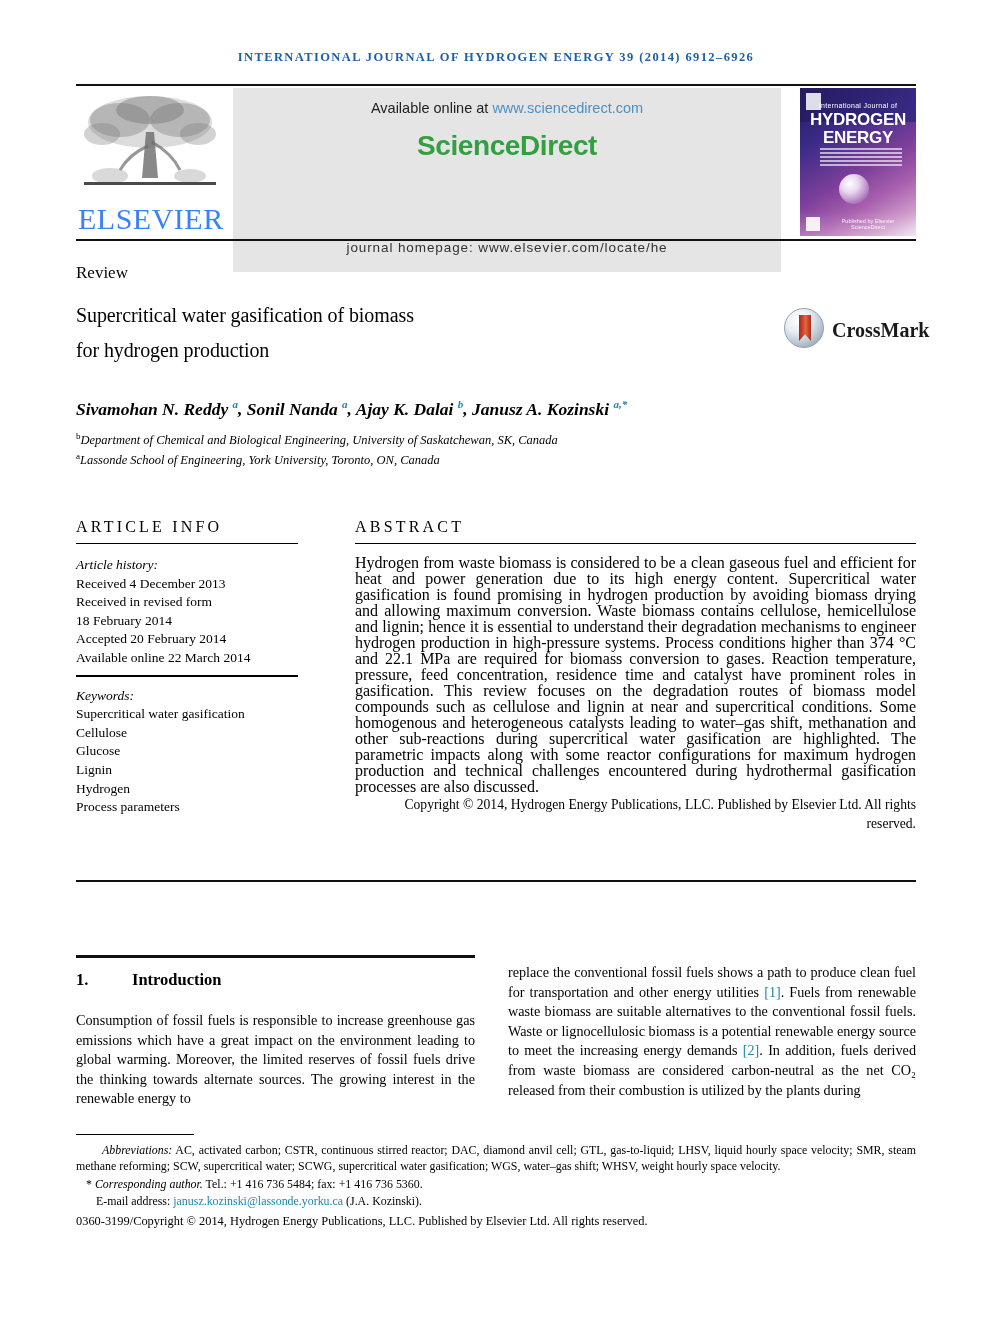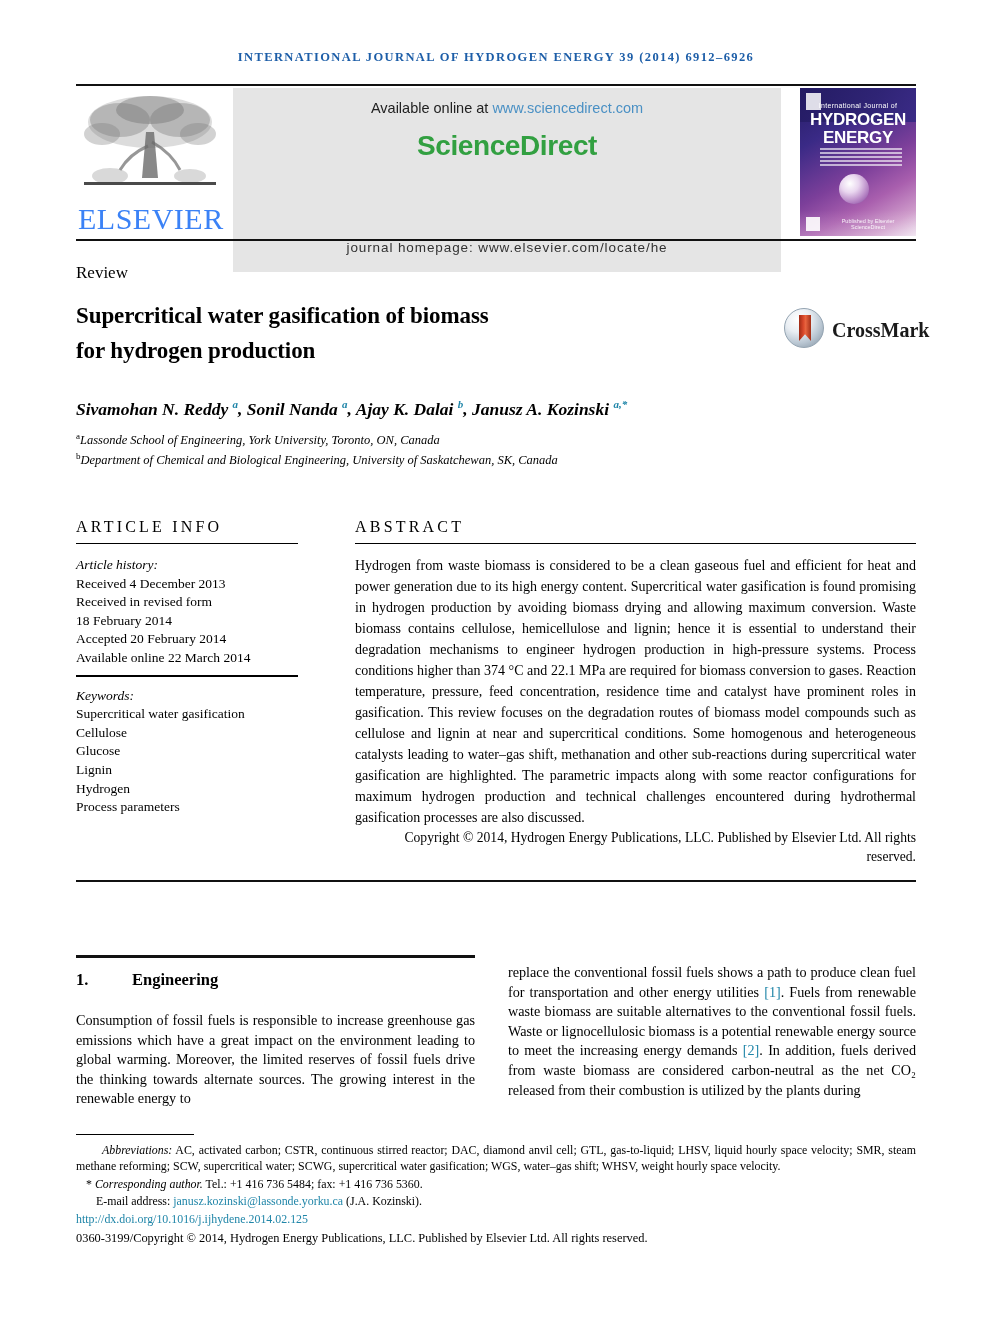--- a/index.html
+++ b/index.html
@@ -178,22 +178,22 @@
     left: 76px; top: 263px;
     font-family: "Liberation Serif", serif;
     font-size: 17px;
     color: #000;
   }
   .title {
     position: absolute;
     left: 76px; top: 298px;
     width: 640px;
     font-family: "Liberation Serif", serif;
-    font-weight: bold;
-    font-size: 23px;
+    font-weight: normal;
+    font-size: 20px;
     line-height: 35px;
     letter-spacing: -0.1px;
   }
   .crossmark {
     position: absolute;
     left: 784px; top: 308px;
     width: 130px; height: 40px;
   }
   .cm-circle {
     position:absolute; left:0; top:0; width:40px; height:40px; border-radius:50%;
@@ -267,22 +267,22 @@
   .kw {
     margin-top: 10px;
     font-family: "Liberation Serif", serif;
     font-size: 13.5px;
     line-height: 18.6px;
   }
   .kw .it { font-style: italic; }
   .abs-body {
     margin-top: 11px;
     font-family: "Liberation Serif", serif;
-    font-size: 14px;
-    line-height: 21px;
+    font-size: 16px;
+    line-height: 16px;
     text-align: justify;
   }
   .abs-copy {
     font-family: "Liberation Serif", serif;
     font-size: 13.6px;
     line-height: 19.3px;
     text-align: right;
   }
   .rule-abs {
     position: absolute;
@@ -416,22 +416,22 @@
   <div class="crossmark">
     <div class="cm-circle">
       <div class="cm-ribbon"></div>
     </div>
     <div class="cm-text">CrossMark</div>
   </div>
 
   <div class="authors">Sivamohan N. Reddy <sup>a</sup>, Sonil Nanda <sup>a</sup>, Ajay K. Dalai <sup>b</sup>, Janusz A. Kozinski <sup>a,*</sup></div>
 
   <div class="affil">
+    <div><sup>b</sup><span>Department of Chemical and Biological Engineering, University of Saskatchewan, SK, Canada</span></div>
     <div><sup>a</sup><span>Lassonde School of Engineering, York University, Toronto, ON, Canada</span></div>
-    <div><sup>b</sup><span>Department of Chemical and Biological Engineering, University of Saskatchewan, SK, Canada</span></div>
   </div>
 
   <div class="info-col">
     <div class="sec-label">Article info</div>
     <div class="thin-rule"></div>
     <div class="hist">
       <div class="it">Article history:</div>
       <div>Received 4 December 2013</div>
       <div>Received in revised form</div>
       <div>18 February 2014</div>
@@ -454,30 +454,29 @@
     <div class="sec-label">Abstract</div>
     <div class="thin-rule"></div>
     <div class="abs-body">Hydrogen from waste biomass is considered to be a clean gaseous fuel and efficient for heat and power generation due to its high energy content. Supercritical water gasification is found promising in hydrogen production by avoiding biomass drying and allowing maximum conversion. Waste biomass contains cellulose, hemicellulose and lignin; hence it is essential to understand their degradation mechanisms to engineer hydrogen production in high-pressure systems. Process conditions higher than 374 °C and 22.1 MPa are required for biomass conversion to gases. Reaction temperature, pressure, feed concentration, residence time and catalyst have prominent roles in gasification. This review focuses on the degradation routes of biomass model compounds such as cellulose and lignin at near and supercritical conditions. Some homogenous and heterogeneous catalysts leading to water–gas shift, methanation and other sub-reactions during supercritical water gasification are highlighted. The parametric impacts along with some reactor configurations for maximum hydrogen production and technical challenges encountered during hydrothermal gasification processes are also discussed.</div>
     <div class="abs-copy">Copyright © 2014, Hydrogen Energy Publications, LLC. Published by Elsevier Ltd. All rights reserved.</div>
   </div>
 
   <div class="rule-abs"></div>
 
   <div class="rule-intro"></div>
   <div class="col-l">
-    <div class="sec-head"><span class="num">1.</span><span>Engineering</span></div>
+    <div class="sec-head"><span class="num">1.</span><span>Introduction</span></div>
     <div class="body-p">Consumption of fossil fuels is responsible to increase greenhouse gas emissions which have a great impact on the environment leading to global warming. Moreover, the limited reserves of fossil fuels drive the thinking towards alternate sources. The growing interest in the renewable energy to</div>
   </div>
 
   <div class="col-r">
     <div class="body-p"><span>replace the conventional fossil fuels shows a path to produce clean fuel for transportation and other energy utilities </span><span class="ref">[1]</span><span>. Fuels from renewable waste biomass are suitable alternatives to the conventional fossil fuels. Waste or lignocellulosic biomass is a potential renewable energy source to meet the increasing energy demands </span><span class="ref">[2]</span><span>. In addition, fuels derived from waste biomass are considered carbon-neutral as the net CO₂ released from their combustion is utilized by the plants during</span></div>
   </div>
 
   <div class="fn-rule"></div>
   <div class="footnotes">
     <div class="fn-abbr"><span class="lead">Abbreviations:</span><span> AC, activated carbon; CSTR, continuous stirred reactor; DAC, diamond anvil cell; GTL, gas-to-liquid; LHSV, liquid hourly space velocity; SMR, steam methane reforming; SCW, supercritical water; SCWG, supercritical water gasification; WGS, water–gas shift; WHSV, weight hourly space velocity.</span></div>
     <div class="fn-corr"><span>*</span> <span class="it">Corresponding author.</span><span> Tel.: +1 416 736 5484; fax: +1 416 736 5360.</span></div>
     <div class="fn-mail"><span>E-mail address: </span><span class="link">janusz.kozinski@lassonde.yorku.ca</span><span> (J.A. Kozinski).</span></div>
-    <div class="fn-doi"><span class="link">http://dx.doi.org/10.1016/j.ijhydene.2014.02.125</span></div>
     <div class="fn-issn">0360-3199/Copyright © 2014, Hydrogen Energy Publications, LLC. Published by Elsevier Ltd. All rights reserved.</div>
   </div>
 
 </div>
 
 </body></html>

